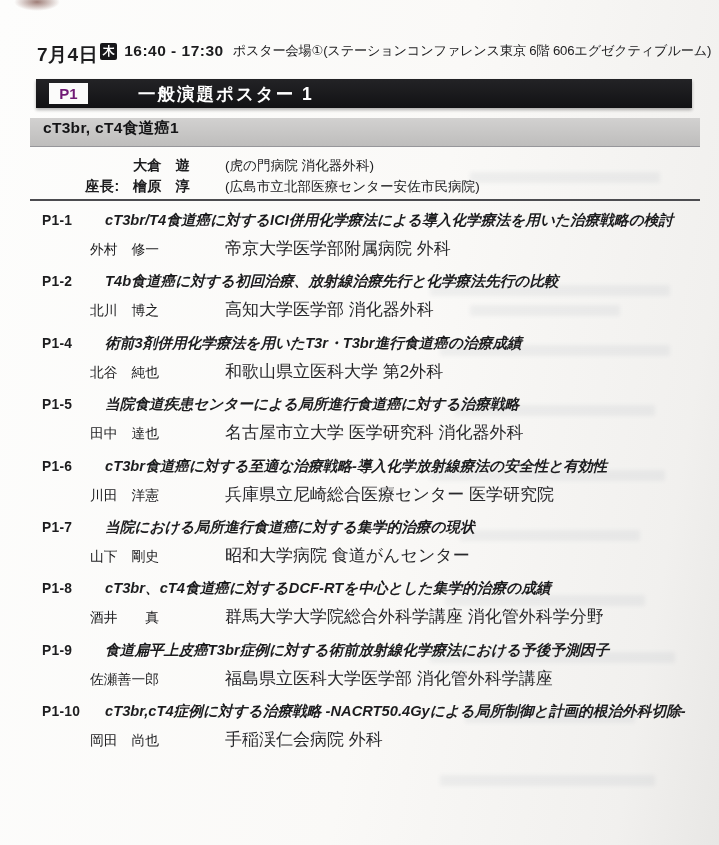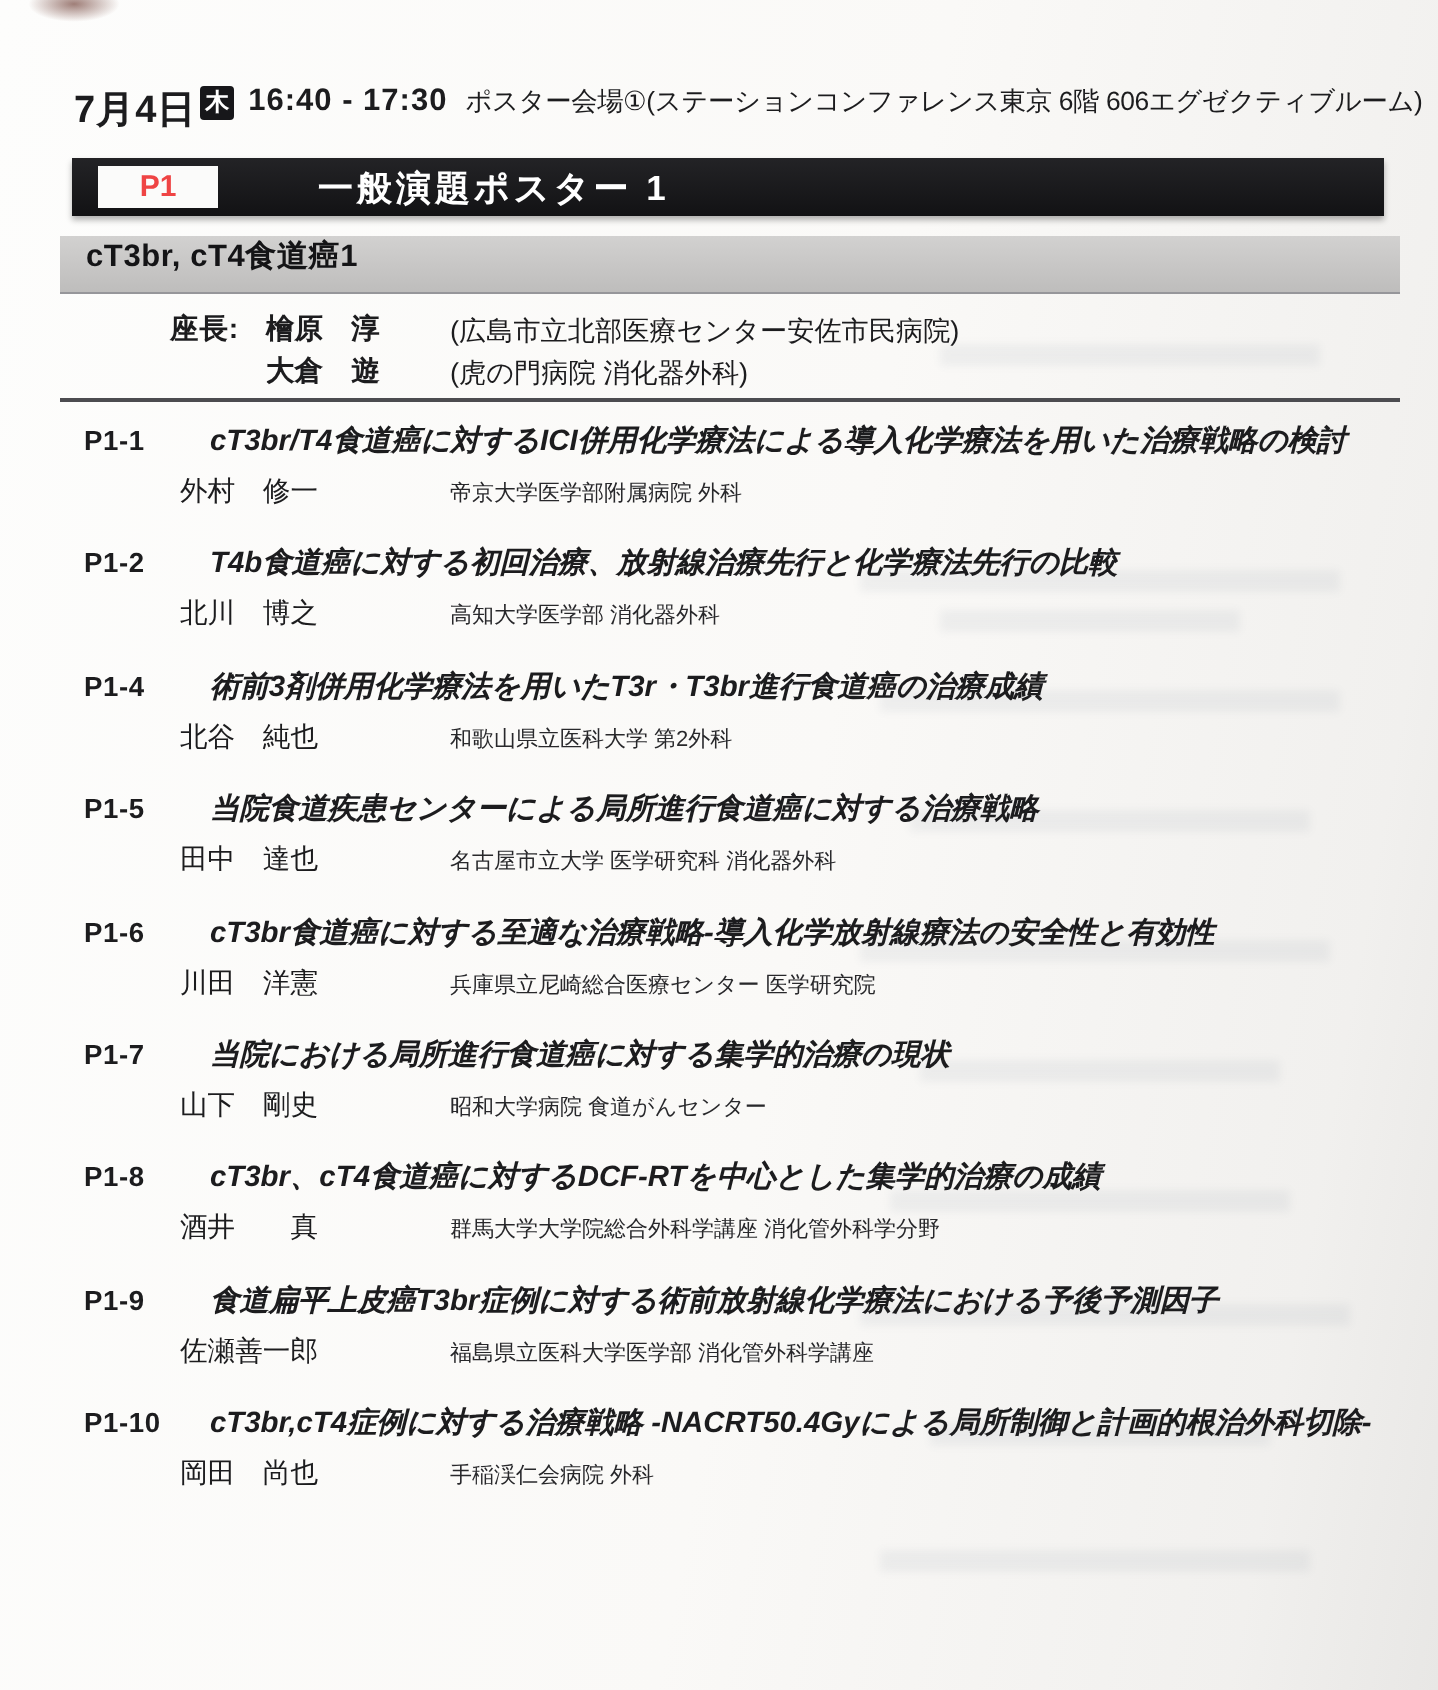--- a/index.html
+++ b/index.html
@@ -31,22 +31,22 @@
   .time-text{font-size:15.5px;font-weight:600;margin-right:9px;letter-spacing:.5px;}
   .venue-text{font-size:13.2px;font-weight:500;letter-spacing:-0.2px;}
   
   .session-bar{
     position:absolute;top:79px;left:36px;width:656px;height:29px;
     background:linear-gradient(#232326,#121214);
     display:flex;align-items:center;
     box-shadow:0 2px 3px rgba(0,0,0,.3);
   }
   .session-code-badge{
-    background:#fbfbfa;color:#ef4444;font-weight:bold;font-size:15px;
-    width:60px;height:21px;margin-left:13px;
+    background:#fbfbfa;color:#701a75;font-weight:bold;font-size:15px;
+    width:39px;height:21px;margin-left:13px;
     display:flex;align-items:center;justify-content:center;text-align:center;
   }
   .session-title{
     color:#fff;font-weight:bold;font-size:17.5px;margin-left:50px;letter-spacing:2px;
   }
   
   .topic-bar{
     position:absolute;top:118px;left:30px;width:670px;height:28px;
     background:linear-gradient(#d2d1d0,#bebdbc);
     border-bottom:1px solid #96969a;
@@ -67,21 +67,21 @@
   .entries{position:absolute;top:211px;left:42px;width:655px;}
   .entry{
     height:61.4px;
     display:grid;grid-template-columns:48px 1fr;grid-template-rows:auto auto;
     align-content:start;
   }
   .entry-code{grid-row:1;grid-column:1;font-weight:bold;font-size:13.8px;padding-top:2px;letter-spacing:.3px;}
   .entry-title{grid-row:1;grid-column:2;font-weight:bold;font-size:14.7px;padding-left:15px;letter-spacing:0;white-space:nowrap;font-style:italic;}
   .entry-meta{grid-row:2;grid-column:2;display:flex;margin-top:7px;align-items:baseline;}
   .entry-presenter{width:135px;font-size:13.8px;flex:0 0 auto;}
-  .entry-affiliation{font-size:11px;color:#28282b;white-space:nowrap;}
+  .entry-affiliation{font-size:17px;color:#28282b;white-space:nowrap;}
   
   .bleed{position:absolute;right:0;top:0;width:719px;height:845px;pointer-events:none;}
   .bleed div{
     position:absolute;height:11px;border-radius:2px;
     background:#5c6b7d;opacity:.07;filter:blur(2px);
   }
   .b1{top:172px;left:470px;width:190px;}
   .b2{top:285px;left:430px;width:240px;}
   .b3{top:305px;left:470px;width:150px;}
   .b4{top:345px;left:440px;width:230px;}
@@ -125,29 +125,29 @@
     <span class="session-code-badge">P1</span>
     <span class="session-title">一般演題ポスター 1</span>
   </div>
 
   <div class="topic-bar">
     <span class="topic-text">cT3br, cT4食道癌1</span>
   </div>
 
   <div class="chairs">
     <div class="chair-row">
+      <span class="chair-label"></span>
+      <span class="chair-name">大倉　遊</span>
+      <span class="chair-affiliation">(虎の門病院 消化器外科)</span>
+    </div>
+    <div class="chair-row">
       <span class="chair-label">座長:</span>
       <span class="chair-name">檜原　淳</span>
       <span class="chair-affiliation">(広島市立北部医療センター安佐市民病院)</span>
     </div>
-    <div class="chair-row">
-      <span class="chair-label"></span>
-      <span class="chair-name">大倉　遊</span>
-      <span class="chair-affiliation">(虎の門病院 消化器外科)</span>
-    </div>
   </div>
 
   <div class="rule"></div>
 
   <div class="entries">
 
     <div class="entry">
       <span class="entry-code">P1-1</span>
       <span class="entry-title">cT3br/T4食道癌に対するICI併用化学療法による導入化学療法を用いた治療戦略の検討</span>
       <div class="entry-meta">

